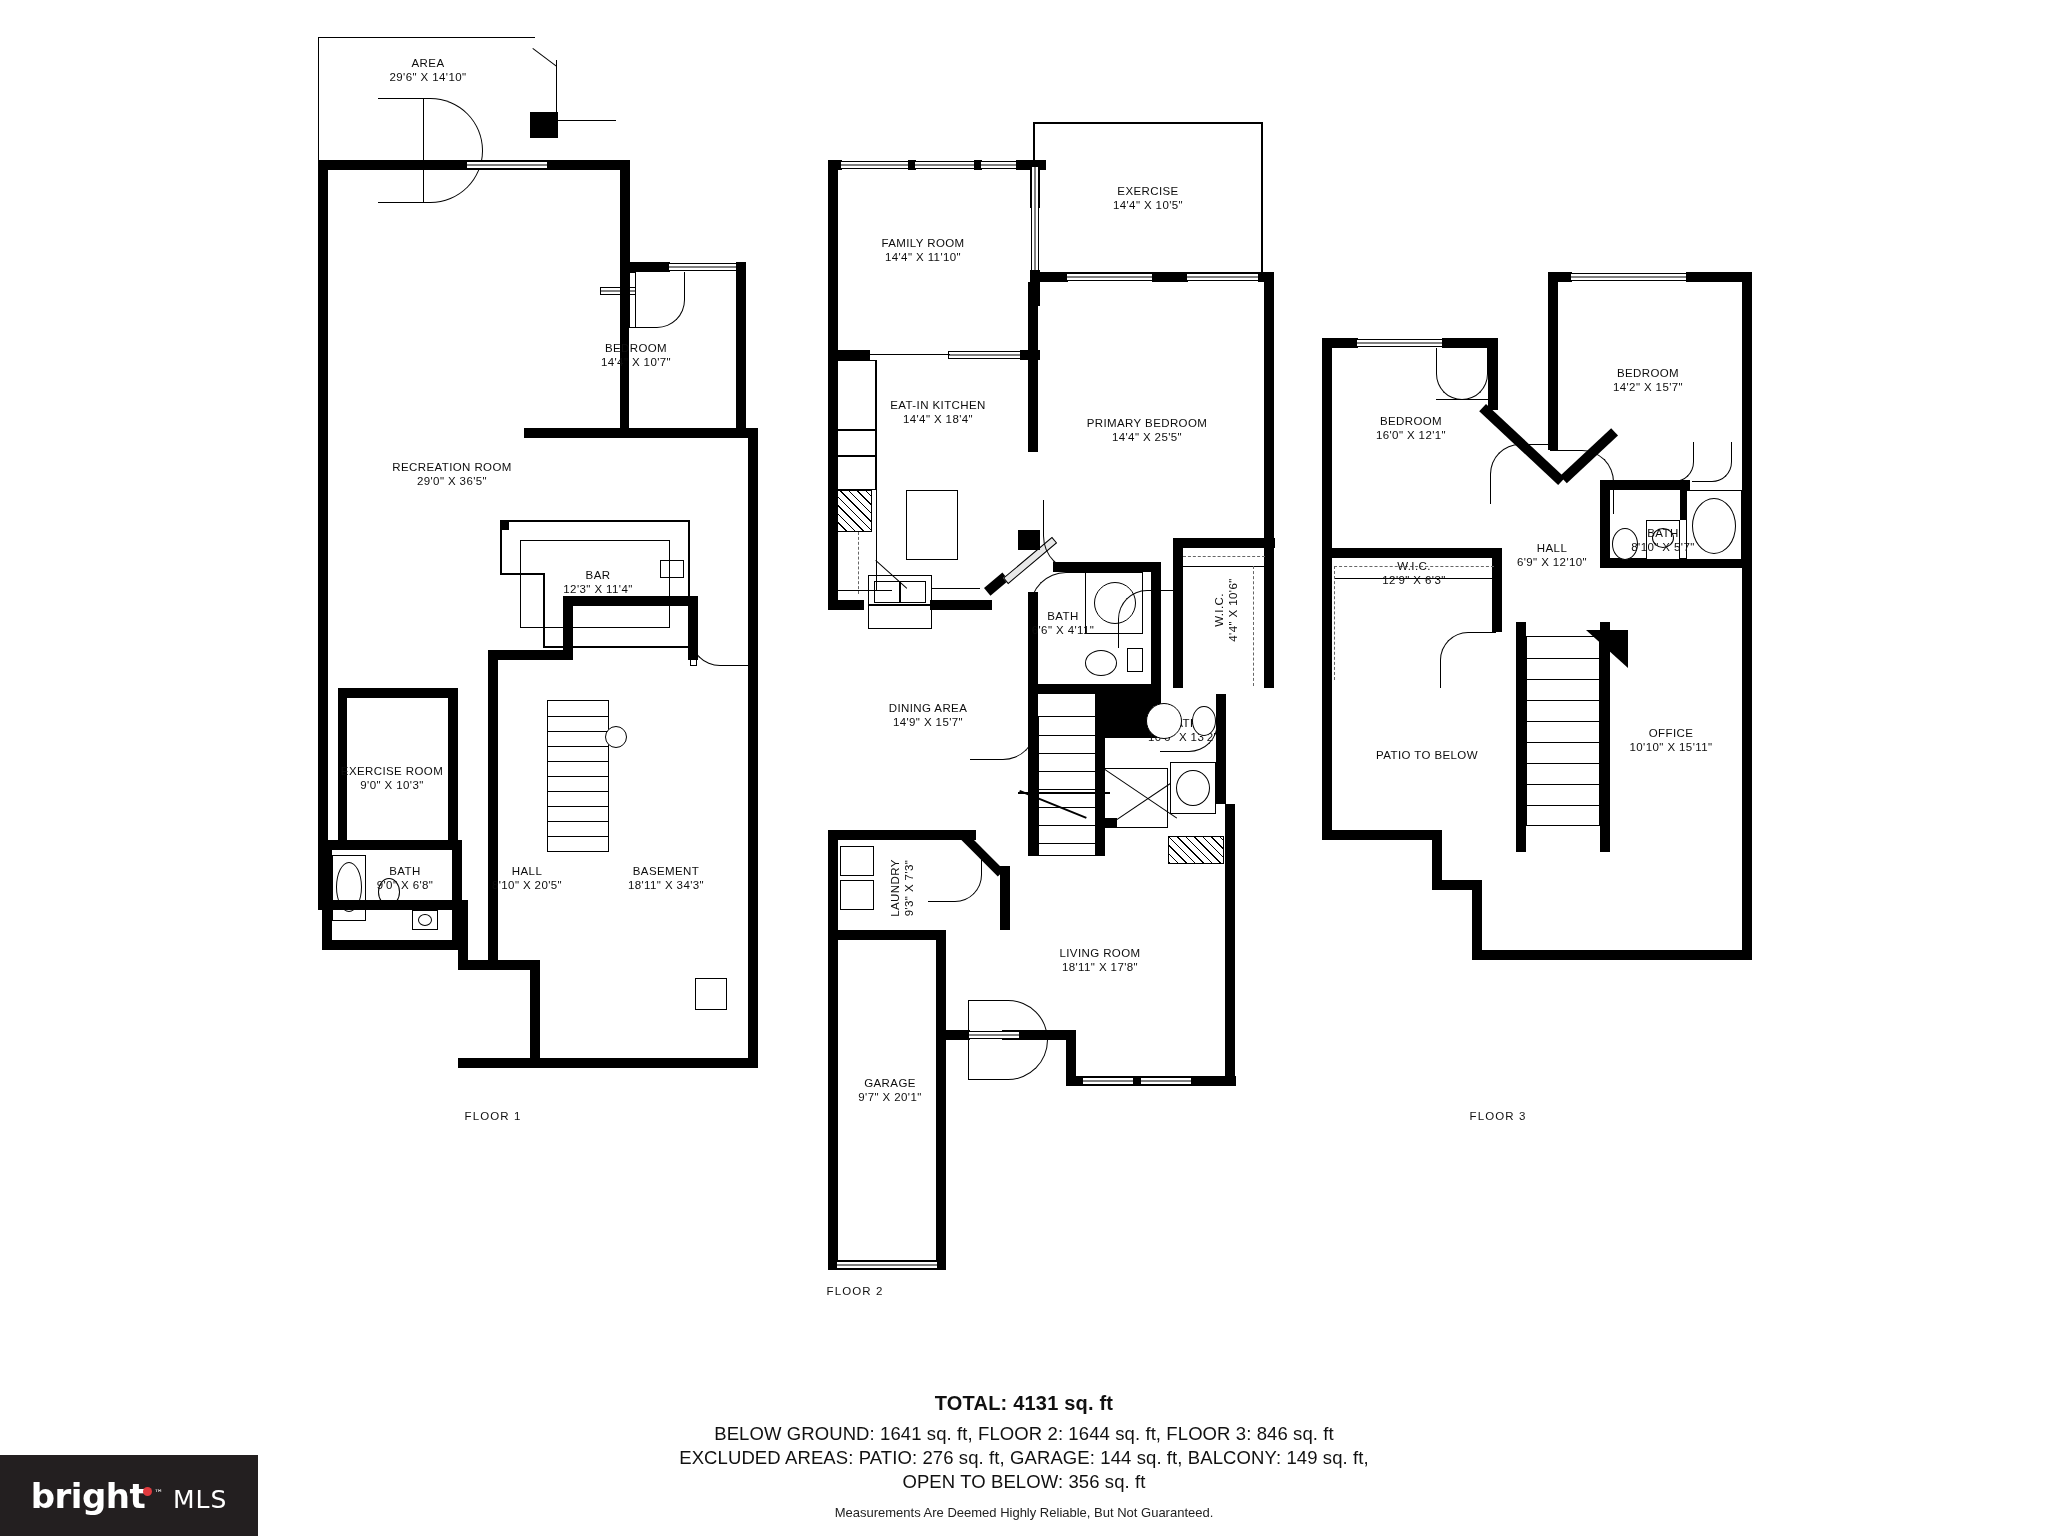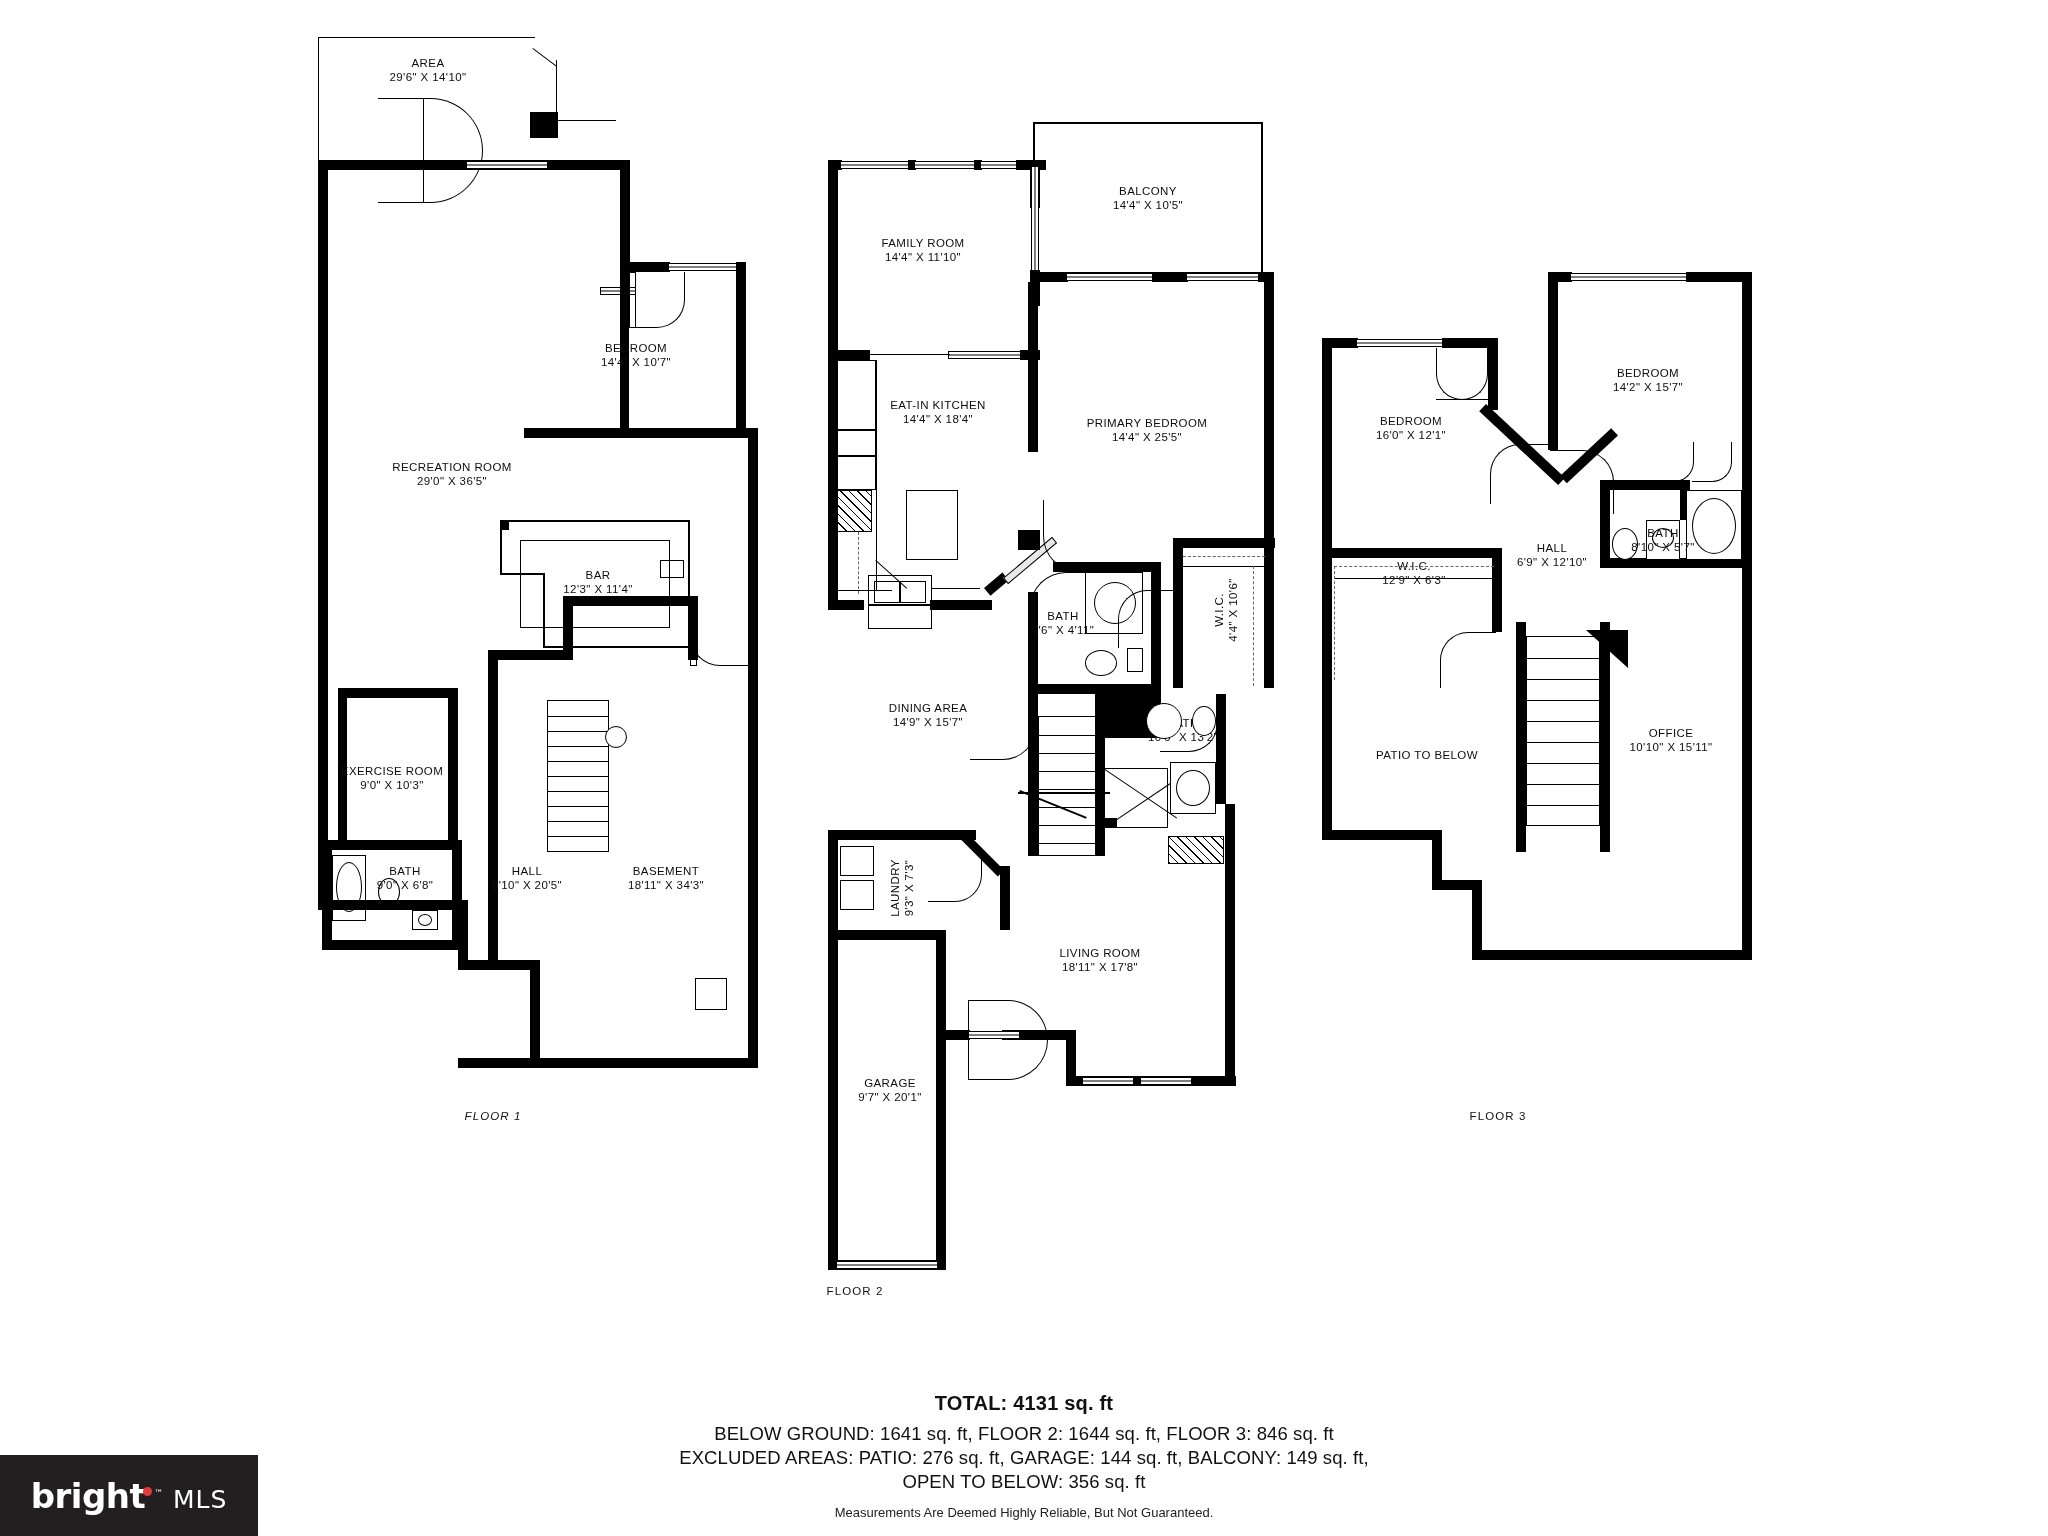--- a/index.html
+++ b/index.html
@@ -187,28 +187,28 @@
 
     <div class="wall" style="left:318px;top:900px;width:150px;height:10px;"></div>
     <div class="wall" style="left:458px;top:900px;width:10px;height:68px;"></div>
     <div class="wall" style="left:458px;top:1058px;width:300px;height:10px;"></div>
     <div class="wall" style="left:458px;top:960px;width:80px;height:10px;"></div>
     <div class="wall" style="left:748px;top:438px;width:10px;height:630px;"></div>
     <div class="wall" style="left:736px;top:428px;width:22px;height:10px;"></div>
     <div class="wall" style="left:530px;top:960px;width:10px;height:100px;"></div>
     <div class="wall" style="left:318px;top:900px;width:10px;height:10px;"></div>
 
-    <div class="floorcap" style="left:493px;top:1110px;font-style:italic;">FLOOR 1</div>
+    <div class="floorcap" style="left:493px;top:1110px;">FLOOR 1</div>
   </div>
 
   <div>
 
     <div class="thin" style="left:1033px;top:122px;width:230px;height:152px;border-width:2px;"></div>
     <div class="lbl" style="left:1148px;top:198px;">
-      <span class="n">BALCONY</span>
+      <span class="n">EXERCISE</span>
       <span class="d">14'4" X 10'5"</span>
     </div>
 
     <div class="wall" style="left:828px;top:160px;width:14px;height:10px;"></div>
     <div class="win" style="left:840px;top:161px;width:70px;height:8px;"></div>
     <div class="wall" style="left:908px;top:160px;width:8px;height:10px;"></div>
     <div class="win" style="left:914px;top:161px;width:62px;height:8px;"></div>
     <div class="wall" style="left:974px;top:160px;width:8px;height:10px;"></div>
     <div class="win" style="left:980px;top:161px;width:62px;height:8px;"></div>
     <div class="wall" style="left:1016px;top:160px;width:30px;height:10px;"></div>

